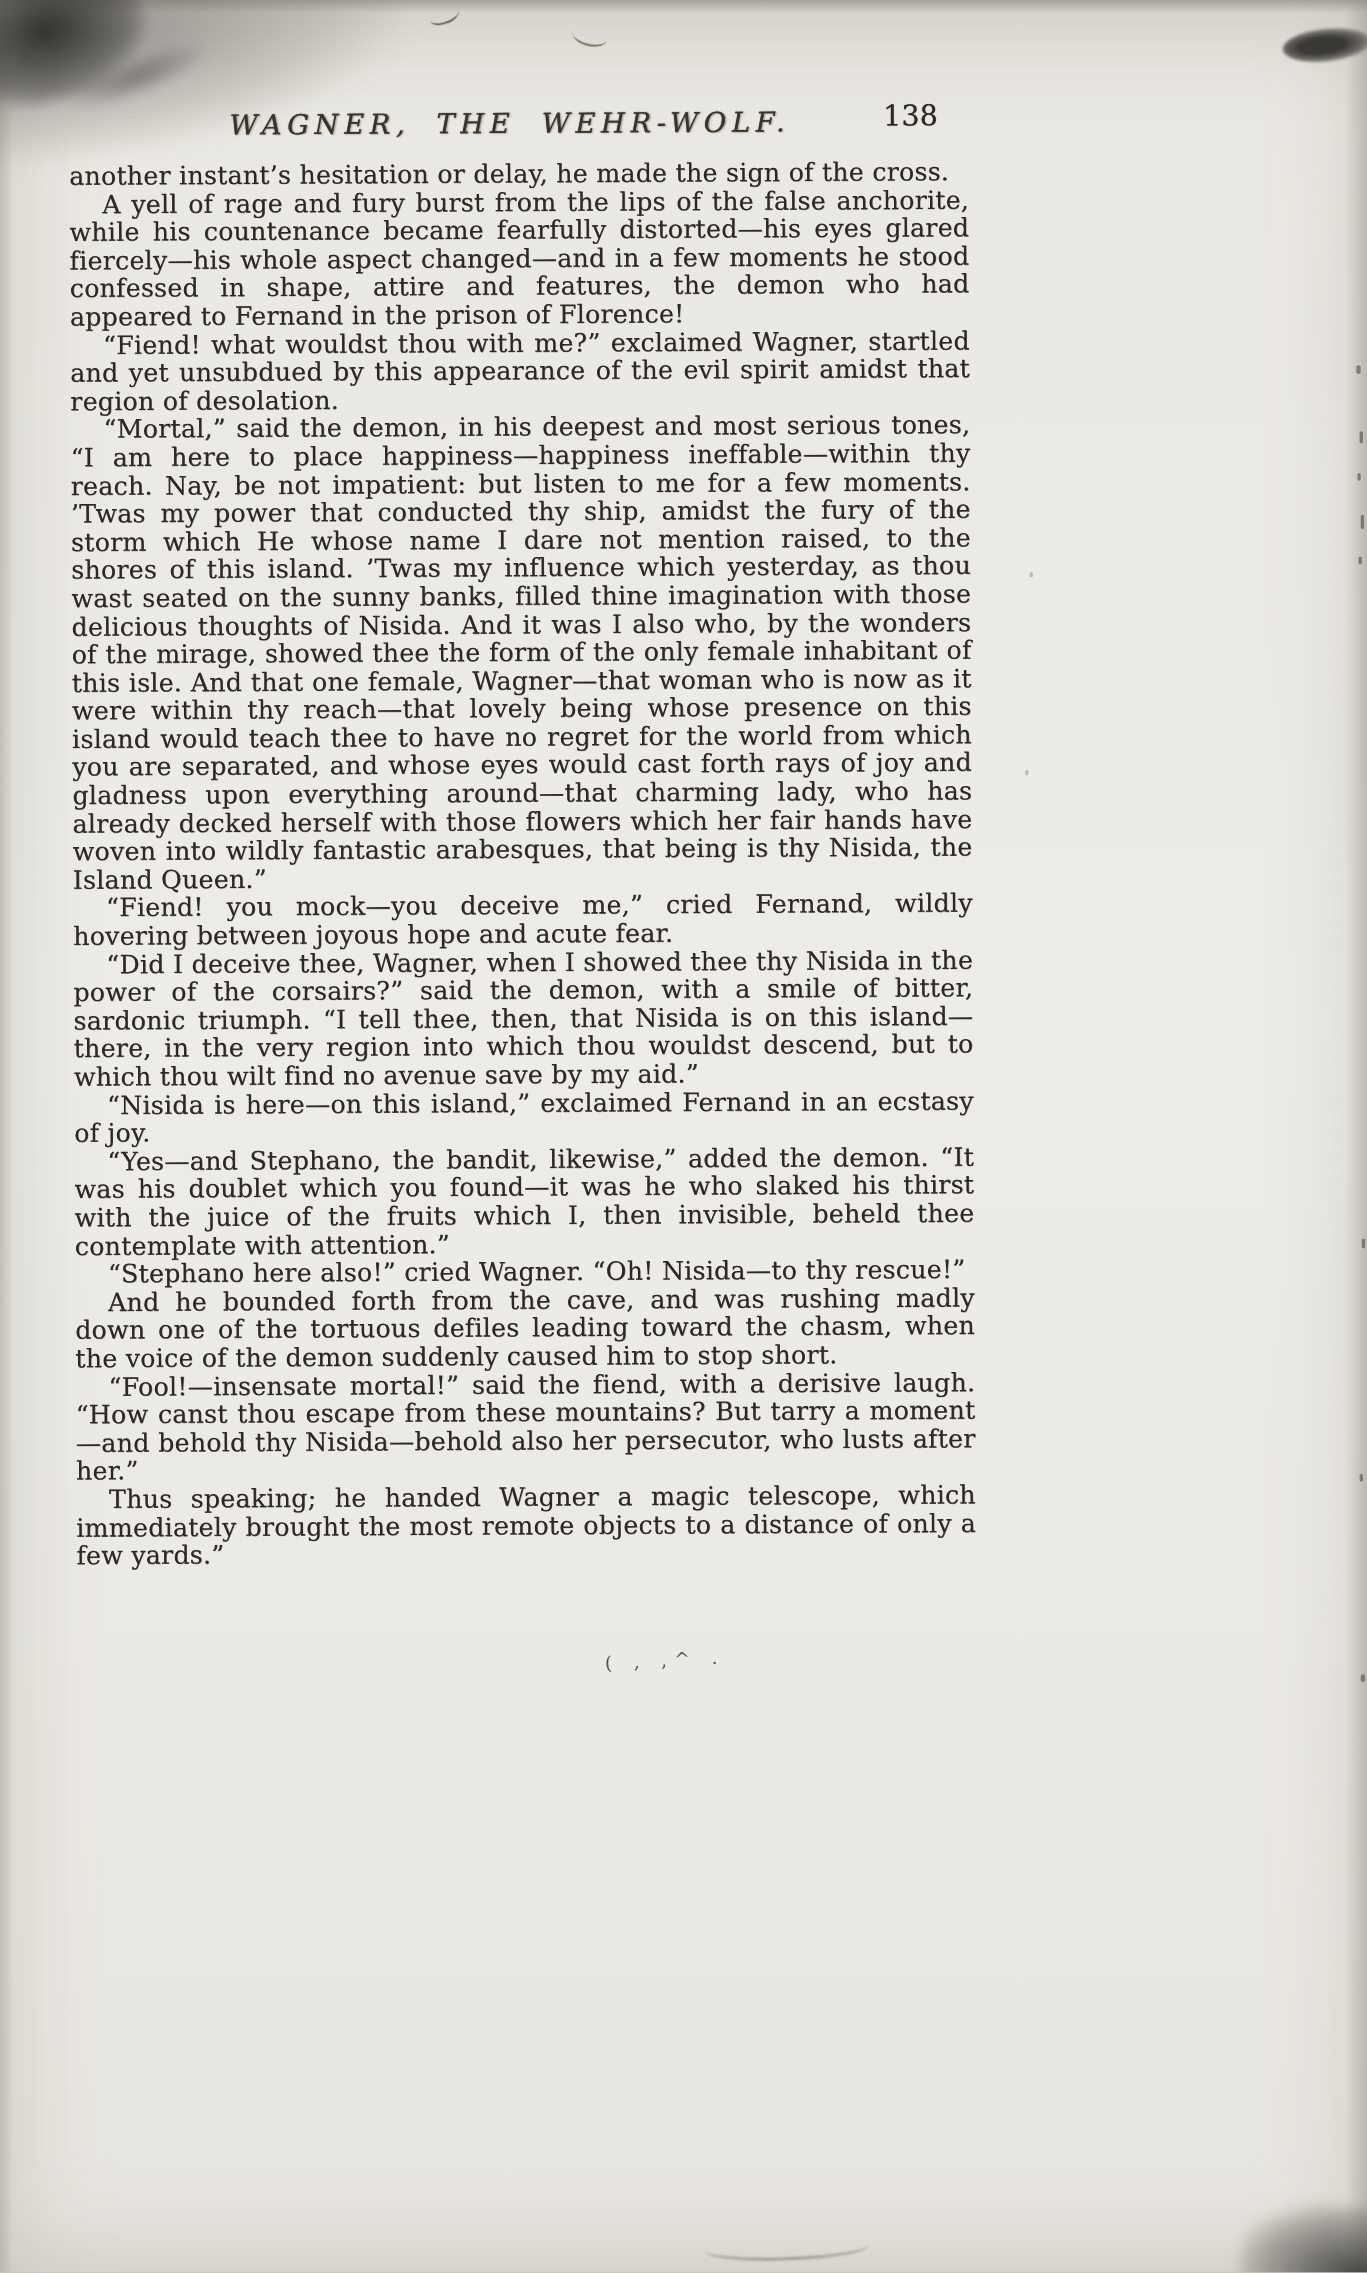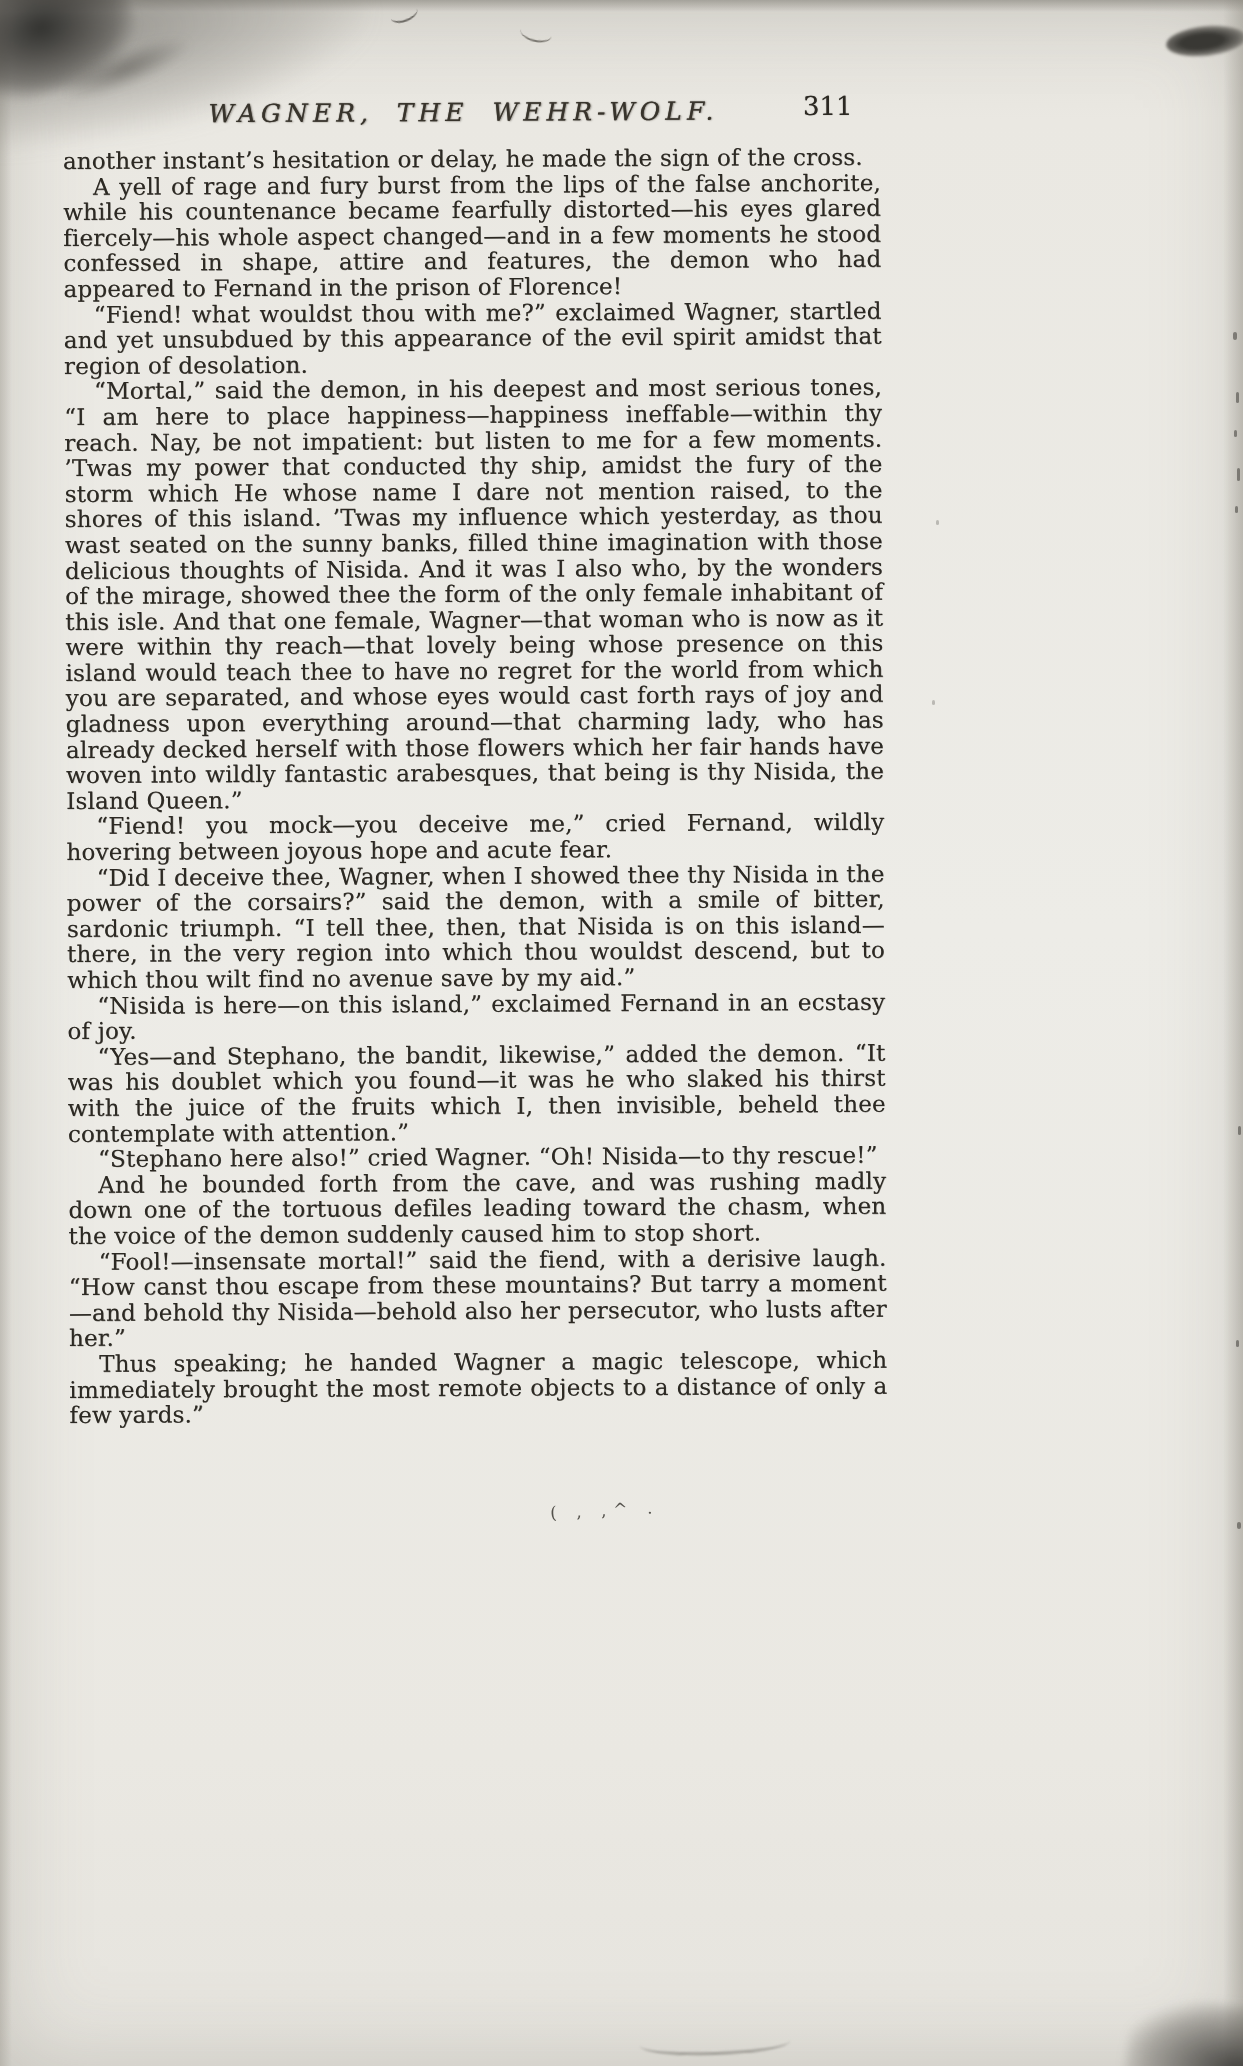--- a/index.html
+++ b/index.html
@@ -188,21 +188,21 @@
   <div class="artifact speck sp9"></div>
   <div class="artifact speck sp10"></div>
   <div class="artifact corner-br"></div>
   <div class="artifact bottom-squiggle"></div>
   <div class="artifact pen-mark-footer">( , ,^ .</div>
 
   <div class="content">
 
     <div class="header">
       <span class="running-title">WAGNER, THE WEHR-WOLF.</span>
-      <span class="page-number">311</span>
+      <span class="page-number">138</span>
     </div>
 
     <div class="body-text">
       <p class="continuation">another instant’s hesitation or delay, he made the sign of the cross.</p>
       <p>A yell of rage and fury burst from the lips of the false anchorite, while his countenance became fearfully distorted—his eyes glared fiercely—his whole aspect changed—and in a few moments he stood confessed in shape, attire and features, the demon who had appeared to Fernand in the prison of Florence!</p>
       <p>“Fiend! what wouldst thou with me?” exclaimed Wagner, startled and yet unsubdued by this appearance of the evil spirit amidst that region of desolation.</p>
       <p>“Mortal,” said the demon, in his deepest and most serious tones, “I am here to place happiness—happiness ineffable—within thy reach.  Nay, be not impatient: but listen to me for a few moments.  ’Twas my power that conducted thy ship, amidst the fury of the storm which He whose name I dare not mention raised, to the shores of this island.  ’Twas my influence which yesterday, as thou wast seated on the sunny banks, filled thine imagination with those delicious thoughts of Nisida.  And it was I also who, by the wonders of the mirage, showed thee the form of the only female inhabitant of this isle.  And that one female, Wagner—that woman who is now as it were within thy reach—that lovely being whose presence on this island would teach thee to have no regret for the world from which you are separated, and whose eyes would cast forth rays of joy and gladness upon everything around—that charming lady, who has already decked herself with those flowers which her fair hands have woven into wildly fantastic arabesques, that being is thy Nisida, the Island Queen.”</p>
       <p>“Fiend! you mock—you deceive me,” cried Fernand, wildly hovering between joyous hope and acute fear.</p>
       <p>“Did I deceive thee, Wagner, when I showed thee thy Nisida in the power of the corsairs?” said the demon, with a smile of bitter, sardonic triumph.  “I tell thee, then, that Nisida is on this island—there, in the very region into which thou wouldst descend, but to which thou wilt find no avenue save by my aid.”</p>
       <p>“Nisida is here—on this island,” exclaimed Fernand in an ecstasy of joy.</p>

